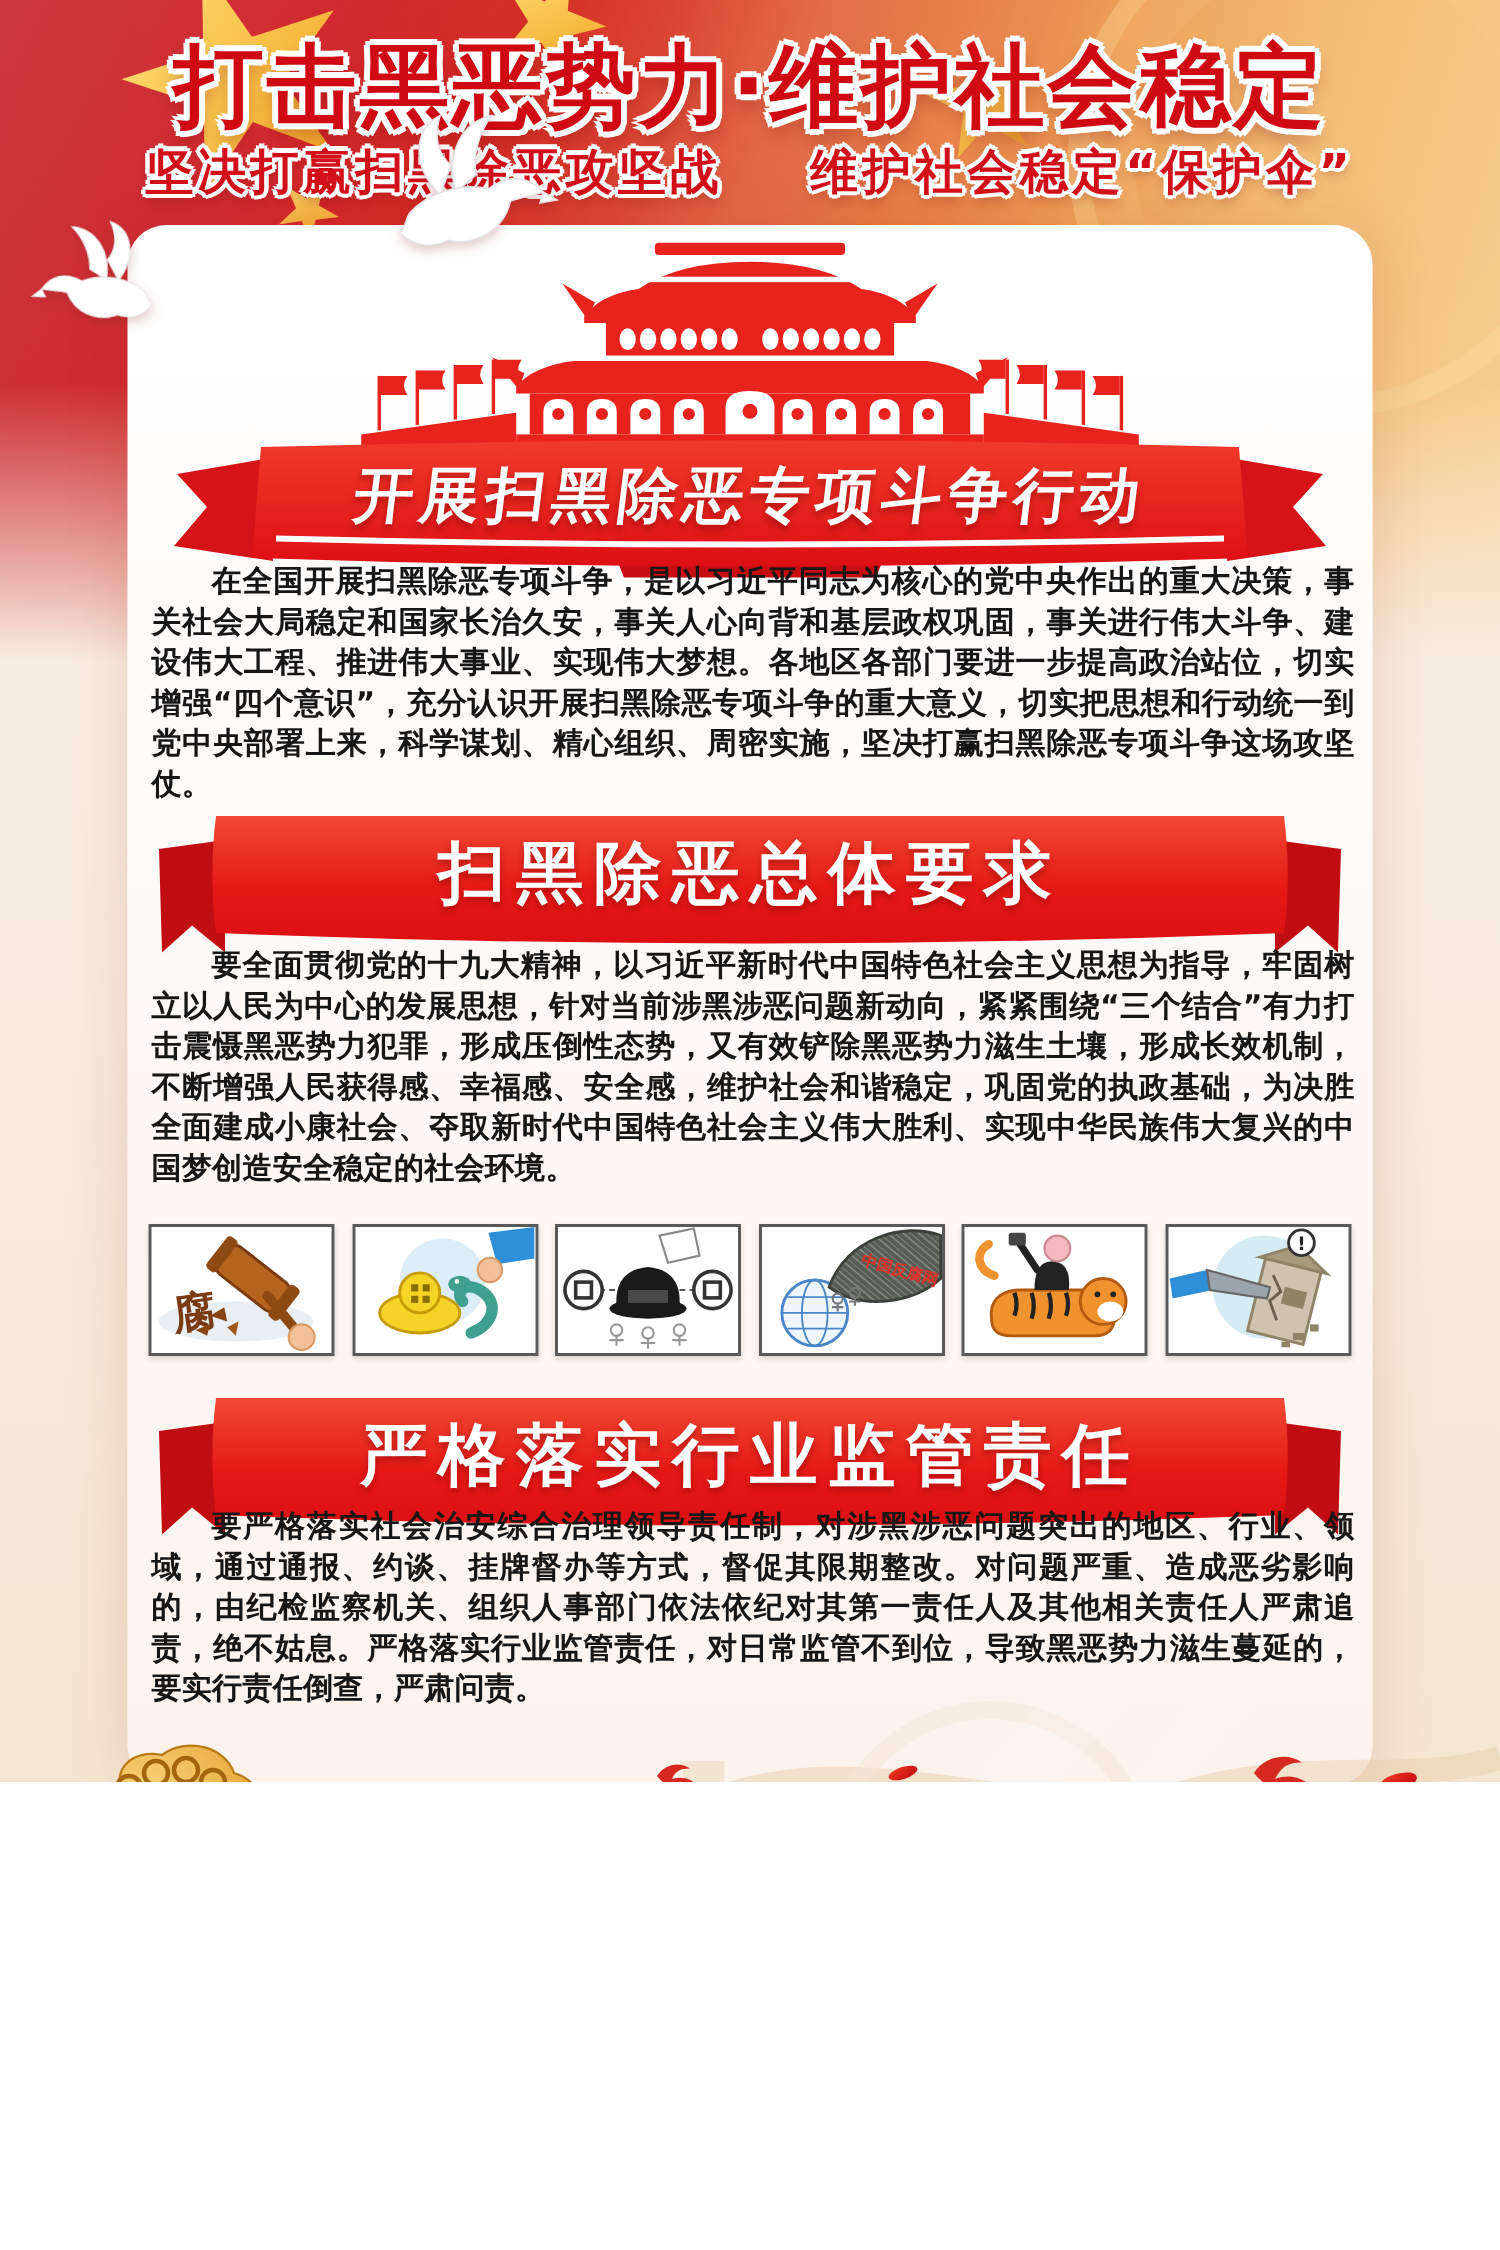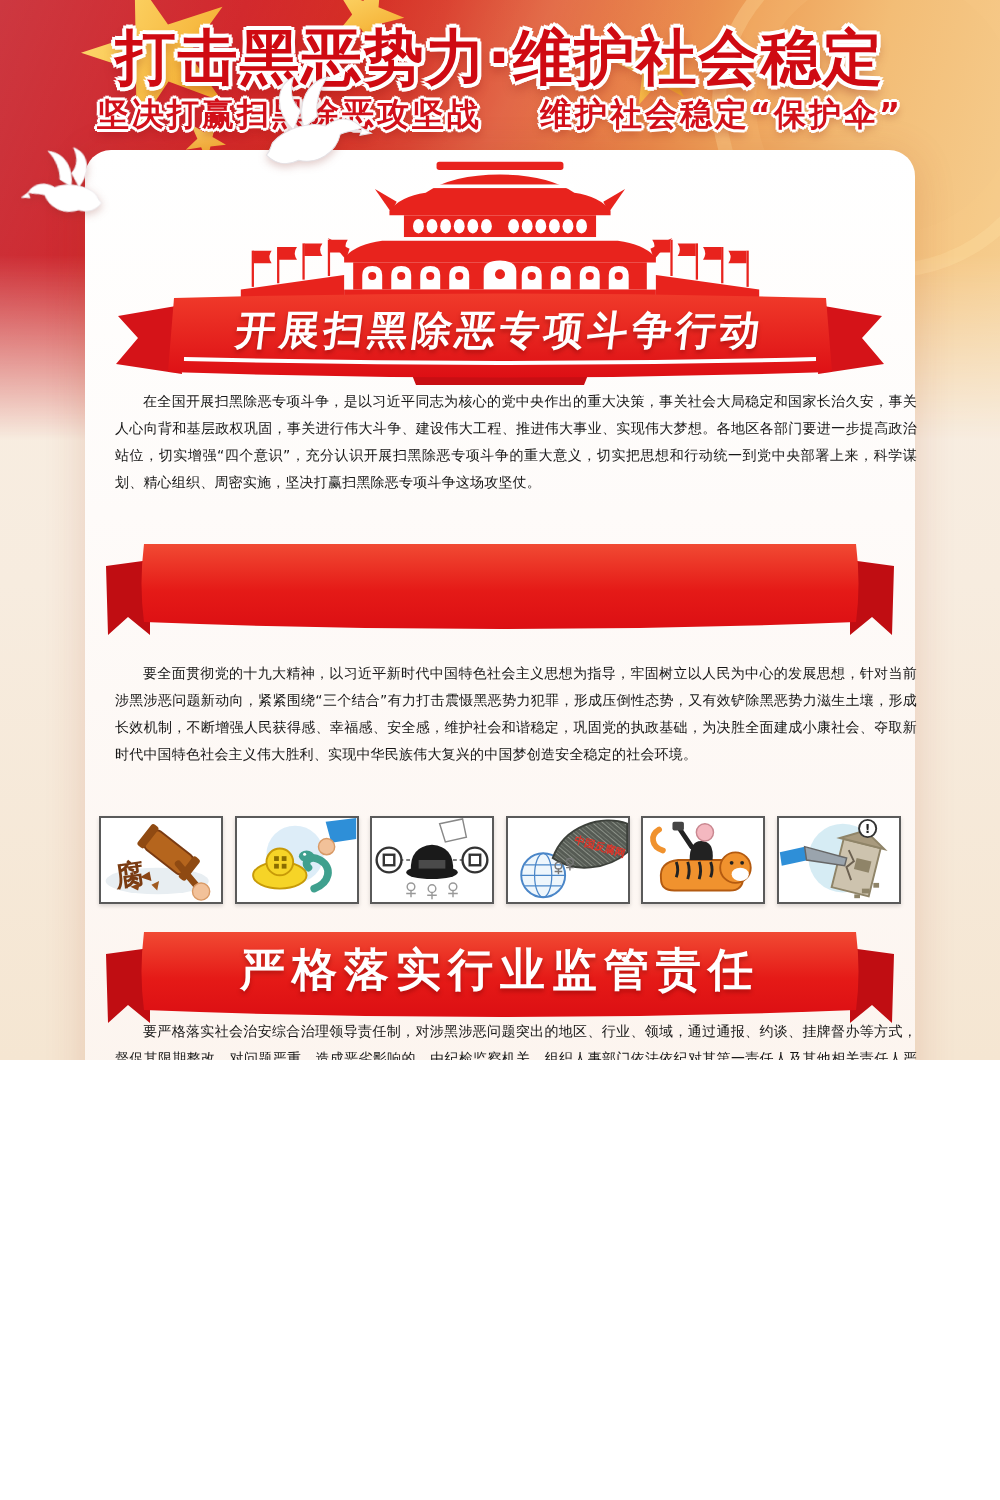--- a/index.html
+++ b/index.html
@@ -1,17 +1,17 @@
 <!DOCTYPE html>
 <html><head>
 <meta charset="utf-8">
 <style>
   html,body{margin:0;padding:0;}
   body{width:1000px;height:1500px;font-family:"DejaVu Sans","Liberation Sans",sans-serif;}
-  .poster{position:relative;width:1000px;height:1060px;overflow:hidden;
+  .poster{position:relative;width:1000px;height:1188px;overflow:hidden;
     background:linear-gradient(180deg,#f8efe4 0%,#f7ecdf 55%,#f5e6d2 100%);}
 
   
   .bg-top{position:absolute;left:0;top:0;width:1000px;height:440px;z-index:1;
     background:linear-gradient(105deg,#c3121c 0%,#d01e22 22%,#d93a28 40%,#e4713d 55%,#eea159 68%,#f3bd76 80%,#f6d093 100%);
     -webkit-mask-image:linear-gradient(180deg,#000 58%,transparent 100%);
     mask-image:linear-gradient(180deg,#000 58%,transparent 100%);}
   .bg-top .sheen{position:absolute;left:0;top:0;width:100%;height:100%;
     background:linear-gradient(115deg,rgba(255,255,255,.16) 0%,rgba(255,255,255,0) 30%,rgba(255,255,255,.10) 46%,rgba(255,255,255,0) 60%);}
   .gold-rings{position:absolute;right:-60px;top:-70px;width:320px;height:320px;border-radius:50%;
@@ -38,24 +38,24 @@
   .gate{position:absolute;left:50%;top:10px;transform:translateX(-50%);}
   .ribbon{position:absolute;left:50%;transform:translateX(-50%);}
   .ribbon .ribbon-label{position:absolute;left:0;top:0;width:100%;height:88%;
     display:flex;align-items:center;justify-content:center;color:#fff;font-weight:bold;
     text-shadow:0 3px 4px rgba(110,0,0,.4);}
   .ribbon1{top:136px;width:780px;height:100px;}
   .ribbon1 .ribbon-label{font-size:40px;letter-spacing:4px;transform:skewX(-7deg);}
   .ribbon2{top:388px;width:800px;height:100px;}
   .ribbon3{top:776px;width:800px;height:100px;}
   .ribbon2 .ribbon-label,.ribbon3 .ribbon-label{font-size:45px;letter-spacing:7px;}
-  .para{position:absolute;left:14px;width:802px;margin:16px;font-size:14px;line-height:27px;
-    font-weight:400;color:#161616;text-align:justify;text-indent:2em;letter-spacing:.2px;}
+  .para{position:absolute;left:14px;width:802px;margin:2px;font-size:20px;line-height:27px;
+    font-weight:700;color:#161616;text-align:justify;text-indent:2em;letter-spacing:.2px;}
   .para1{top:222px;}
-  .para2{top:494px;}
+  .para2{top:478px;}
   .para3{top:852px;}
 
   
   .cartoon-strip{position:absolute;left:14px;top:666px;width:802px;height:92px;
     display:flex;justify-content:space-between;}
   .cartoon{width:124px;height:88px;background:#fff;border:2px solid #5a5a5a;box-sizing:border-box;
     box-shadow:0 2px 4px rgba(0,0,0,.15);}
   .cartoon svg{display:block;width:100%;height:100%;}
 
   
@@ -227,20 +227,21 @@
           <linearGradient id="rib2" x1="0" y1="0" x2="0" y2="1">
             <stop offset="0" stop-color="#f14a33"></stop>
               <stop offset="0.55" stop-color="#e51a17"></stop>
               <stop offset="1" stop-color="#dc0f13"></stop>
           </linearGradient>
         </defs>
         <polygon points="6,28 50,22 50,97 28,79 8,97" fill="#c00d12"></polygon>
         <polygon points="794,28 750,22 750,97 772,79 792,97" fill="#c00d12"></polygon>
         <path d="M44,6 L756,6 Q761,46 756,84 Q400,98 44,84 Q39,46 44,6 Z" fill="url(#rib2)"></path>
       </svg>
+      <div class="ribbon-label">扫黑除恶总体要求</div>
     </div>
 
     <p class="para para2">要全面贯彻党的十九大精神，以习近平新时代中国特色社会主义思想为指导，牢固树立以人民为中心的发展思想，针对当前涉黑涉恶问题新动向，紧紧围绕“三个结合”有力打击震慑黑恶势力犯罪，形成压倒性态势，又有效铲除黑恶势力滋生土壤，形成长效机制，不断增强人民获得感、幸福感、安全感，维护社会和谐稳定，巩固党的执政基础，为决胜全面建成小康社会、夺取新时代中国特色社会主义伟大胜利、实现中华民族伟大复兴的中国梦创造安全稳定的社会环境。</p>
 
     <div class="cartoon-strip">
 
       <div class="cartoon">
         <svg viewBox="0 0 124 88">
           <ellipse cx="58" cy="66" rx="54" ry="14" fill="#e8eef2"></ellipse>
           <text x="14" y="70" font-size="30" font-weight="bold" fill="#7a3b12" transform="rotate(-8 28 60)">腐</text>

